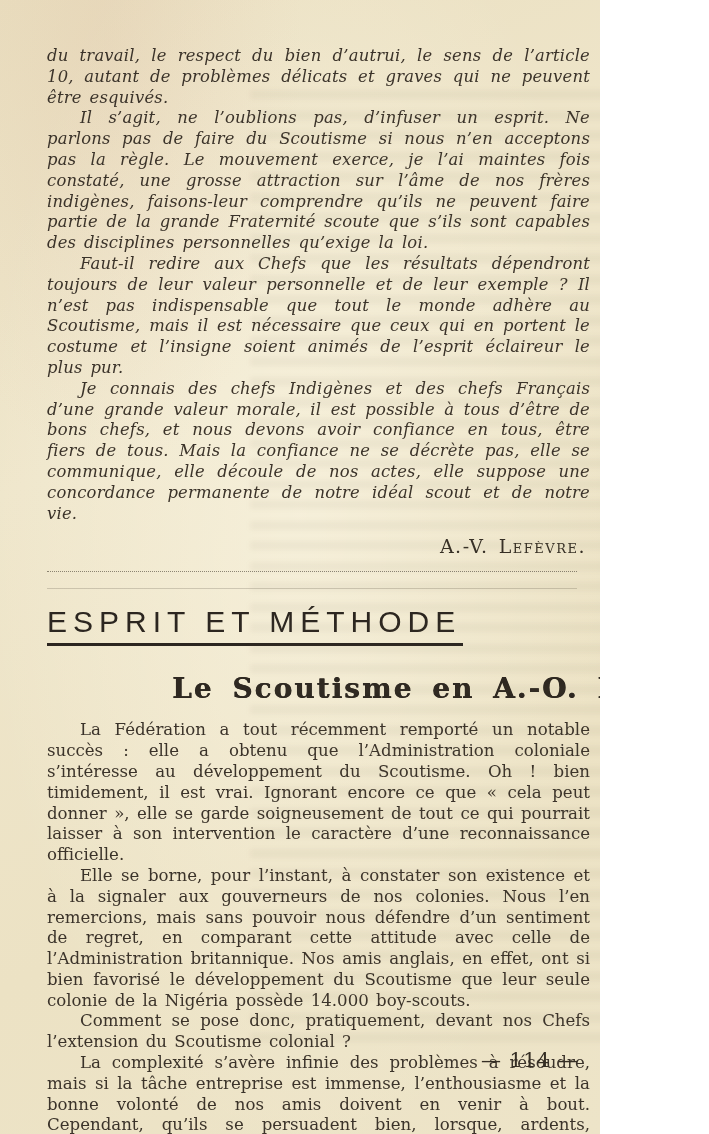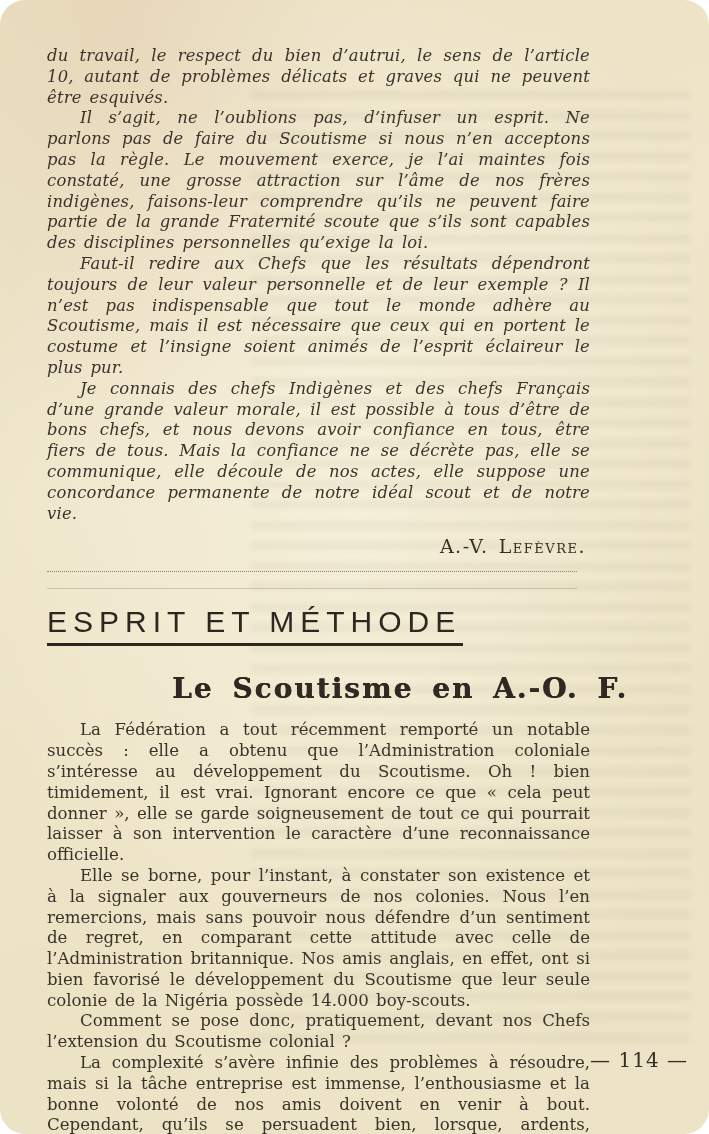--- a/index.html
+++ b/index.html
@@ -1,26 +1,25 @@
 <!DOCTYPE html>
 <html lang="fr"><head>
 <meta charset="utf-8">
 <style>
   html,body{margin:0;padding:0;}
   .page{
     position:relative;
-    width:709px;height:1134px;
+    width:600px;height:1134px;
     overflow:hidden;
     background:
       radial-gradient(ellipse at 18% 4%, rgba(214,176,150,0.18), rgba(214,176,150,0) 28%),
       radial-gradient(ellipse at 50% 45%, rgba(255,252,238,0.45), rgba(255,252,238,0) 75%),
       linear-gradient(155deg, #eadfc0 0%, #efe6cb 35%, #ece2c4 70%, #ede4c8 100%);
     font-family:"DejaVu Serif", serif;
     color:#3b332a;
-    border-radius:25px;
   }
   
   .page::after{
     content:"";
     position:absolute;left:250px;top:90px;width:440px;height:960px;
     background:repeating-linear-gradient(
       180deg,
       rgba(118,106,80,0.055) 0px, rgba(118,106,80,0.055) 9px,
       rgba(118,106,80,0) 9px, rgba(118,106,80,0) 20.5px);
     filter:blur(2px);

